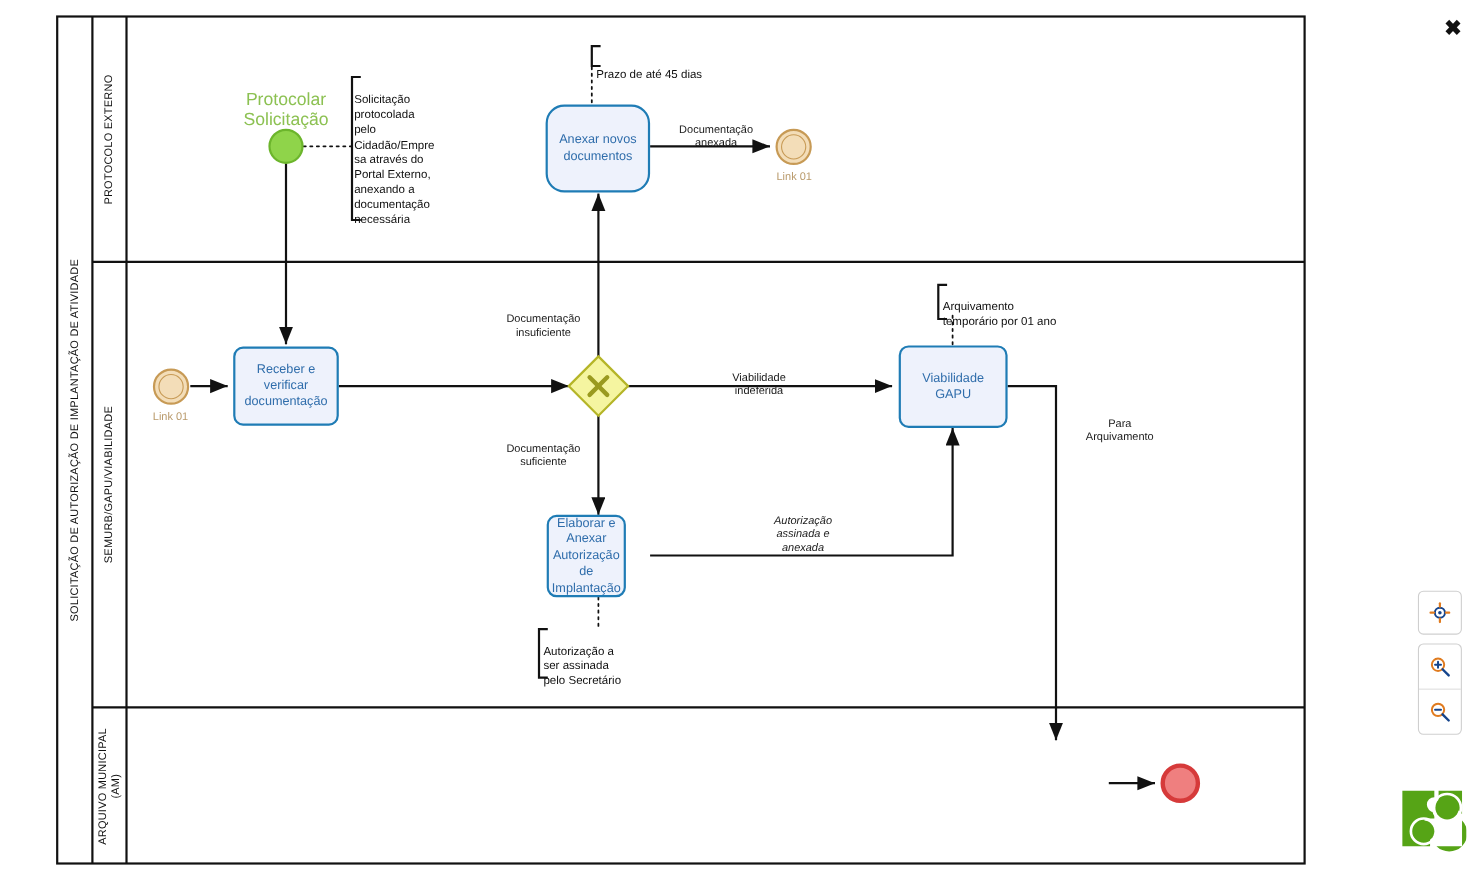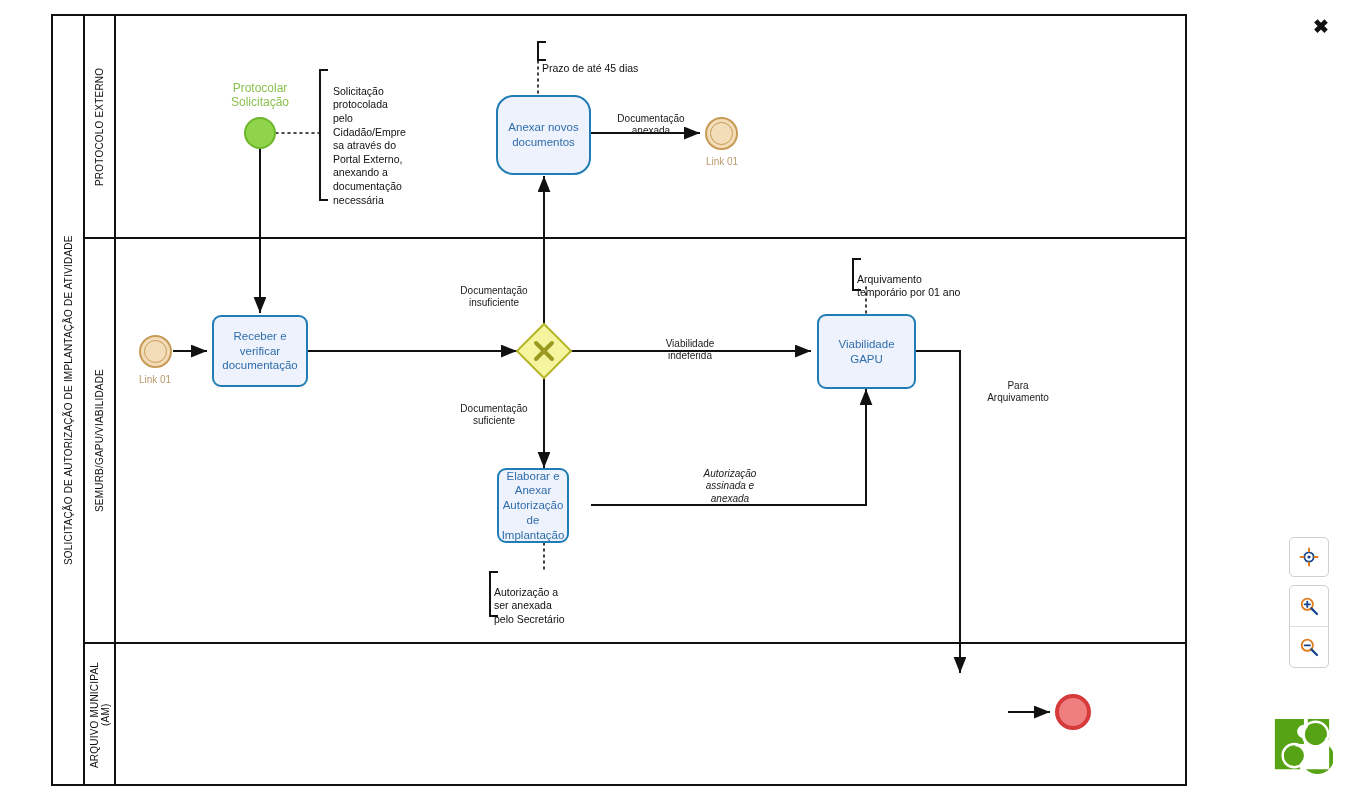--- a/index.html
+++ b/index.html
@@ -86,21 +86,21 @@
   }
   .ev-caption {
     position: absolute;
     font-size: 10px;
     color: #b99a6b;
     text-align: center;
     width: 80px;
   }
   .start-caption {
     position: absolute;
-    font-size: 12px;
+    font-size: 16px;
     color: #8cc152;
     text-align: center;
     width: 90px;
     line-height: 1.2;
   }
 
   
   .anno {
     position: absolute;
     font-size: 10.5px;
@@ -307,21 +307,21 @@
   </div>
 
   <div class="task" style="left:497px; top:468px; width:72px; height:75px;">
     <span>Elaborar e
 Anexar
 Autorização de
 Implantação</span>
   </div>
 
 
-  <div class="anno" style="left:322px; top:71px; width:82px;padding-left:11px;">
+  <div class="anno" style="left:322px; top:71px; width:82px;">
     <span>Solicitação
 protocolada
 pelo
 Cidadão/Empre
 sa através do
 Portal Externo,
 anexando a
 documentação
 necessária</span>
   </div>
@@ -330,21 +330,21 @@
     <span>Prazo de até 45 dias</span>
   </div>
 
   <div class="anno" style="left:857px; top:259px; width:180px;">
     <span>Arquivamento
 temporário por 01 ano</span>
   </div>
 
   <div class="anno" style="left:494px; top:572px; width:130px;">
     <span>Autorização a
-ser anexada
+ser assinada
 pelo Secretário</span>
   </div>
 
   <div class="flow-label" style="left:601px; top:100px; width:100px;">
     <span>Documentação
 anexada</span>
   </div>
 
   <div class="flow-label" style="left:444px; top:272px; width:100px;">
     <span>Documentação

